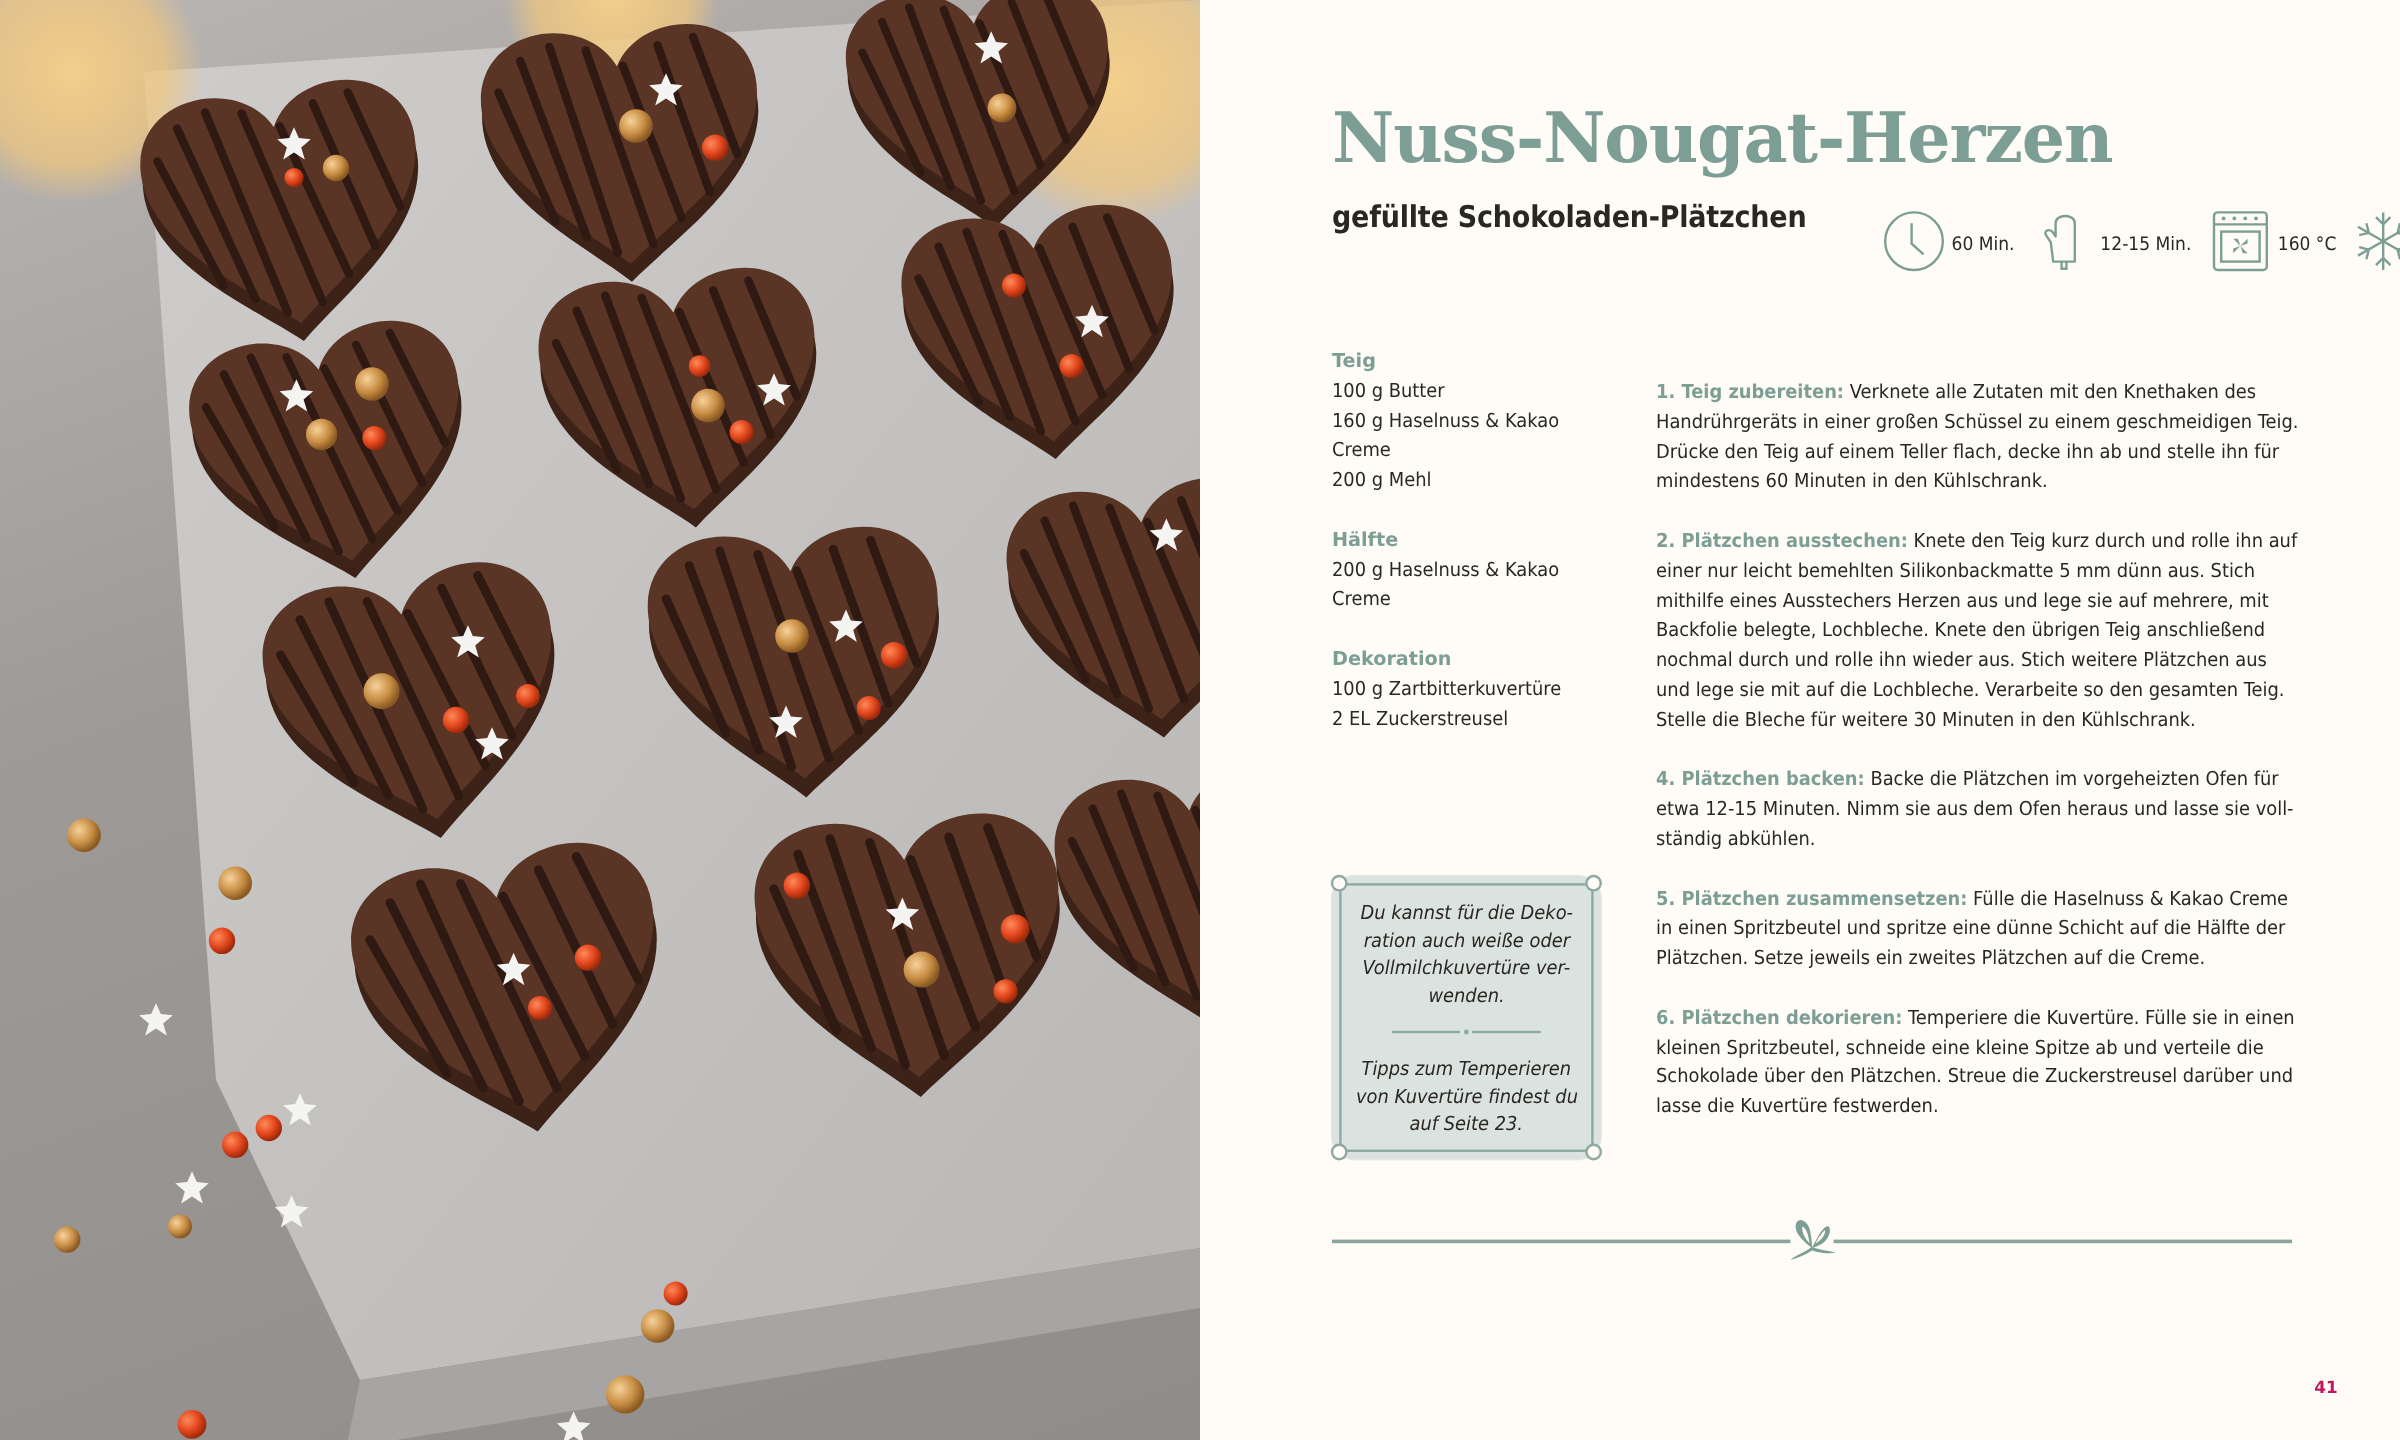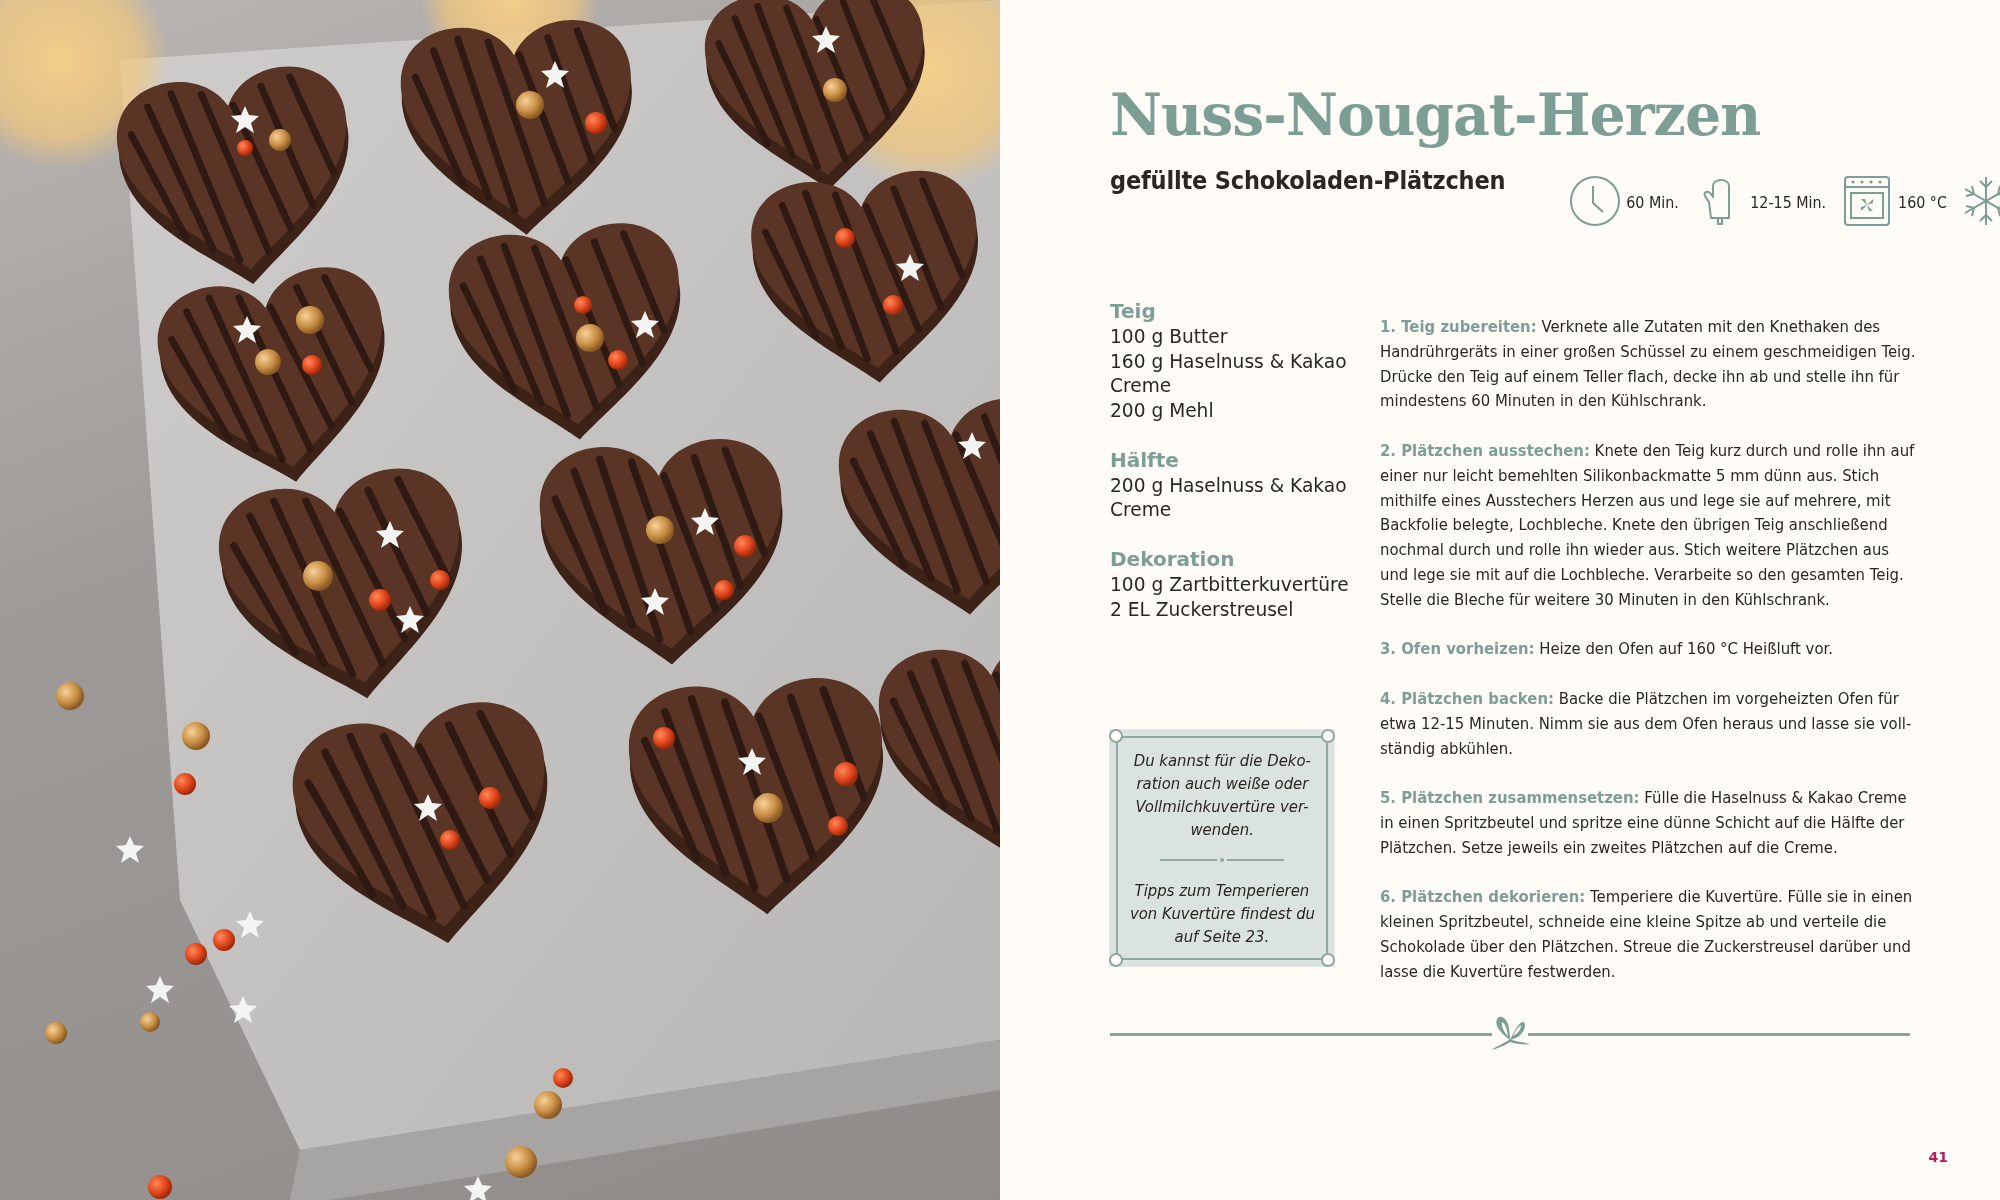--- a/index.html
+++ b/index.html
@@ -41,41 +41,42 @@
       margin-right: 8px;
     }
     .icon-cell svg { width: 58px; height: 58px; }
     .icon-label {
       margin-top: 4px; font-size: 15.5px; color: #2a2622; white-space: nowrap;
       transform: scaleX(0.92);
     }
 
     
     .ingredients {
-      position: absolute; left: 110px; top: 299px; width: 230px;
-      font-size: 20px; line-height: 24.8px;
+      position: absolute; left: 110px; top: 289px; width: 230px;
+      font-size: 16px; line-height: 24.8px;
     }
     .ing-group { margin-bottom: 24.8px; }
     .ing-head { font-weight: bold; color: #7d9e95; }
     .ing-line { white-space: nowrap; transform: scaleX(0.93); transform-origin: left center; }
 
     
     .steps {
       position: absolute; left: 380px; top: 303px; width: 540px;
       font-size: 16px; line-height: 24.8px; margin-top: 12px;
     }
     .step { margin-bottom: 24.8px; }
     .step-line { white-space: nowrap; transform: scaleX(0.93); transform-origin: left center; }
     .step-head { font-weight: bold; color: #7d9e95; }
 
     
     .tip {
       position: absolute; left: 110px; top: 730px; width: 224px; height: 236px;
       background: #dbe3e0; padding: 6px;
       box-shadow: 0 0 0 1px #e4e9e7;
+      border-radius: 19px;
     }
     .tip-inner {
       position: relative; width: 100%; height: 100%;
       border: 2px solid #8fa9a2;
       display: flex; flex-direction: column; align-items: center; justify-content: center;
       text-align: center;
       font-style: italic; font-size: 16px; line-height: 23px; color: #2a2622;
       padding: 0 10px;
     }
     .tip-inner .corner {
@@ -346,23 +347,20 @@
     <div class="step">
       <div class="step-line"><span class="step-head">2. Plätzchen ausstechen:</span><span> Knete den Teig kurz durch und rolle ihn auf</span></div>
       <div class="step-line">einer nur leicht bemehlten Silikonbackmatte 5 mm dünn aus. Stich</div>
       <div class="step-line">mithilfe eines Ausstechers Herzen aus und lege sie auf mehrere, mit</div>
       <div class="step-line">Backfolie belegte, Lochbleche. Knete den übrigen Teig anschließend</div>
       <div class="step-line">nochmal durch und rolle ihn wieder aus. Stich weitere Plätzchen aus</div>
       <div class="step-line">und lege sie mit auf die Lochbleche. Verarbeite so den gesamten Teig.</div>
       <div class="step-line">Stelle die Bleche für weitere 30 Minuten in den Kühlschrank.</div>
     </div>
     <div class="step">
-      <div class="step-line"><span class="step-head">3. Ofen vorheizen:</span><span> Heize den Ofen auf 160 °C Heißluft vor.</span></div>
-    </div>
-    <div class="step">
       <div class="step-line"><span class="step-head">4. Plätzchen backen:</span><span> Backe die Plätzchen im vorgeheizten Ofen für</span></div>
       <div class="step-line">etwa 12-15 Minuten. Nimm sie aus dem Ofen heraus und lasse sie voll-</div>
       <div class="step-line">ständig abkühlen.</div>
     </div>
     <div class="step">
       <div class="step-line"><span class="step-head">5. Plätzchen zusammensetzen:</span><span> Fülle die Haselnuss &amp; Kakao Creme</span></div>
       <div class="step-line">in einen Spritzbeutel und spritze eine dünne Schicht auf die Hälfte der</div>
       <div class="step-line">Plätzchen. Setze jeweils ein zweites Plätzchen auf die Creme.</div>
     </div>
     <div class="step">

